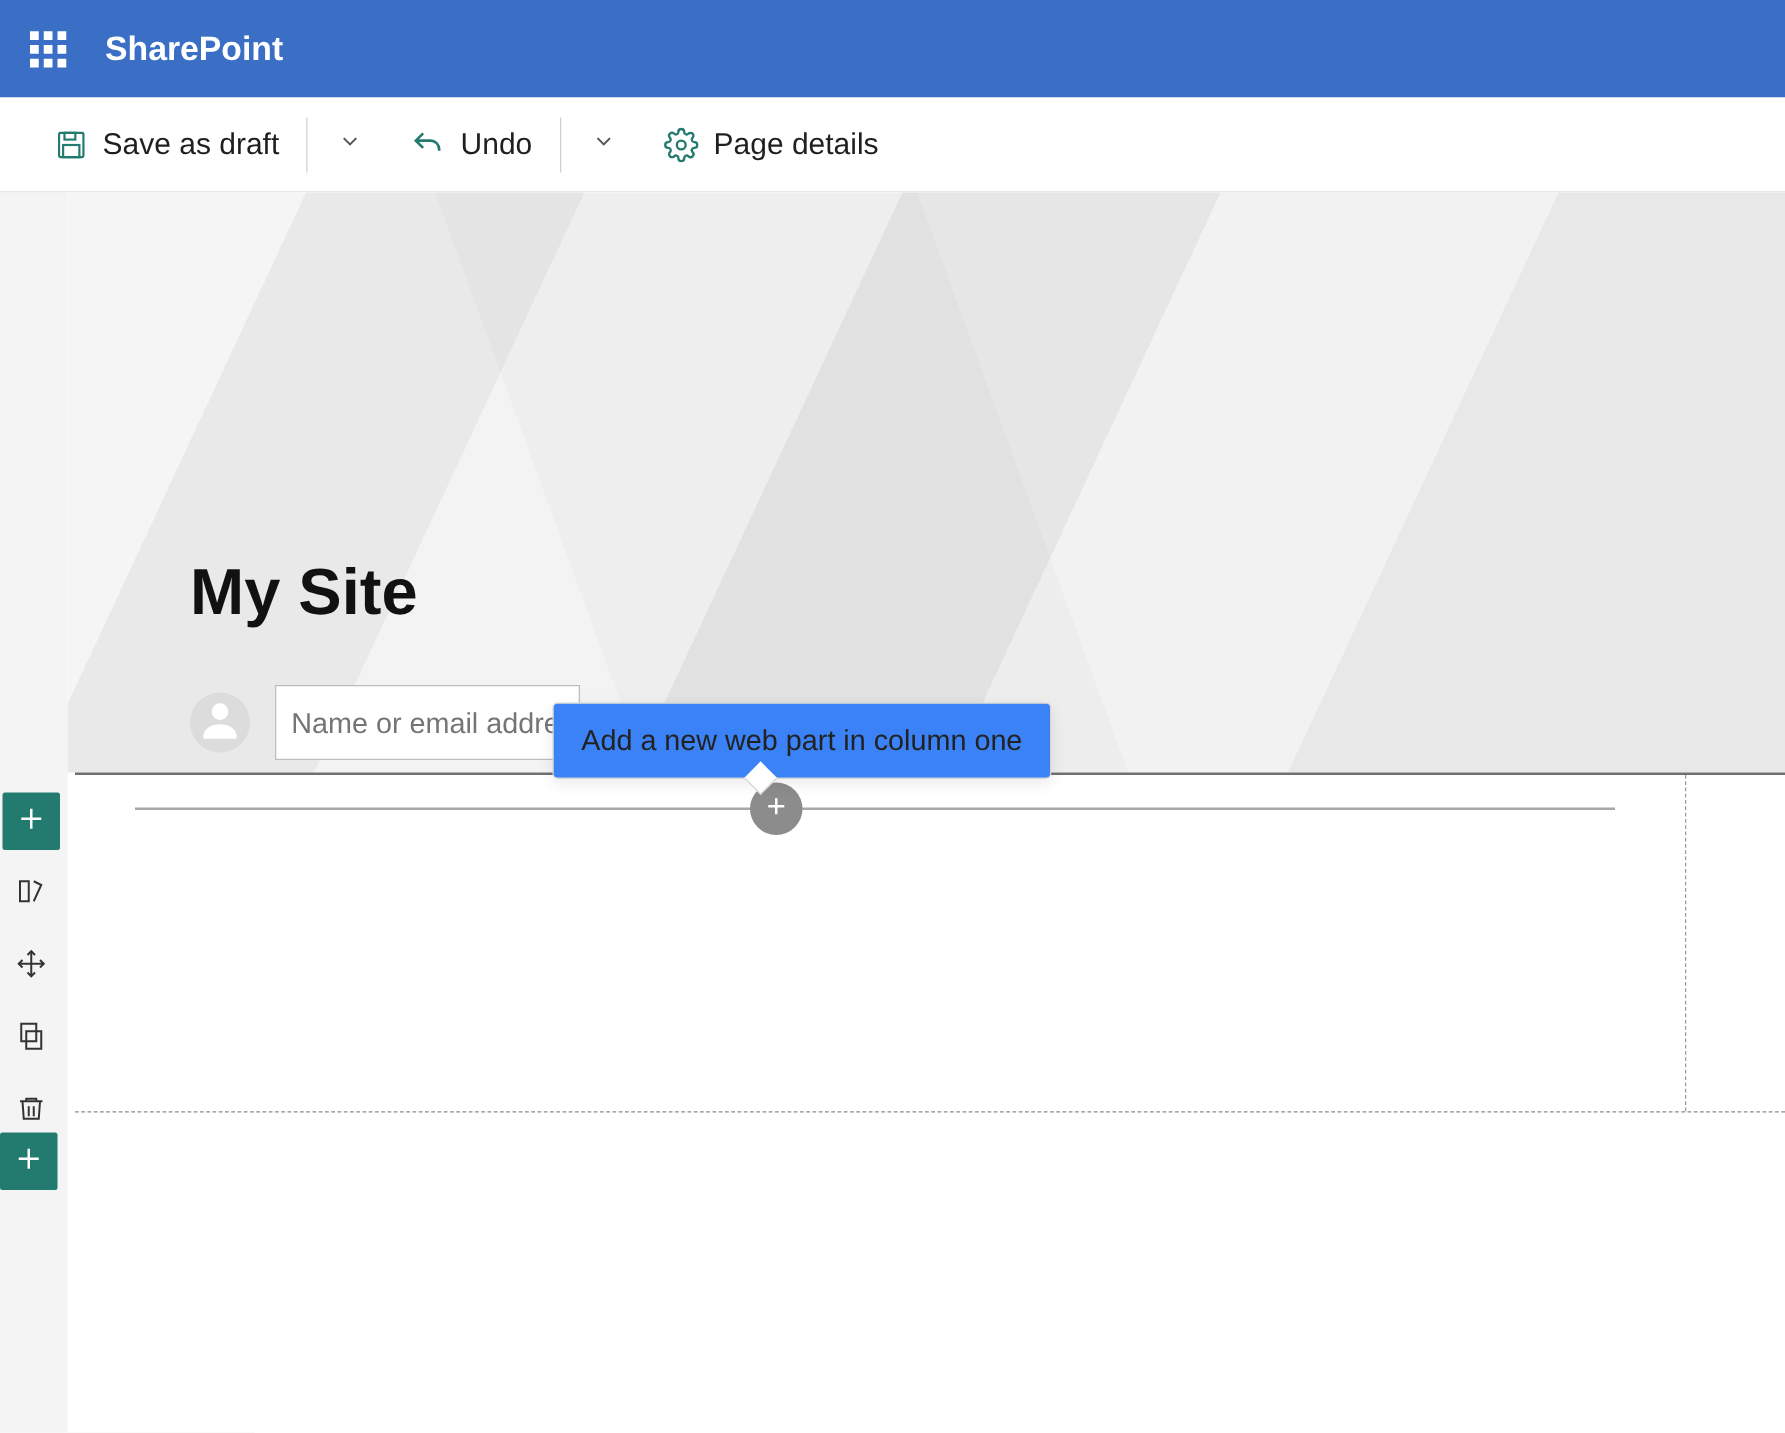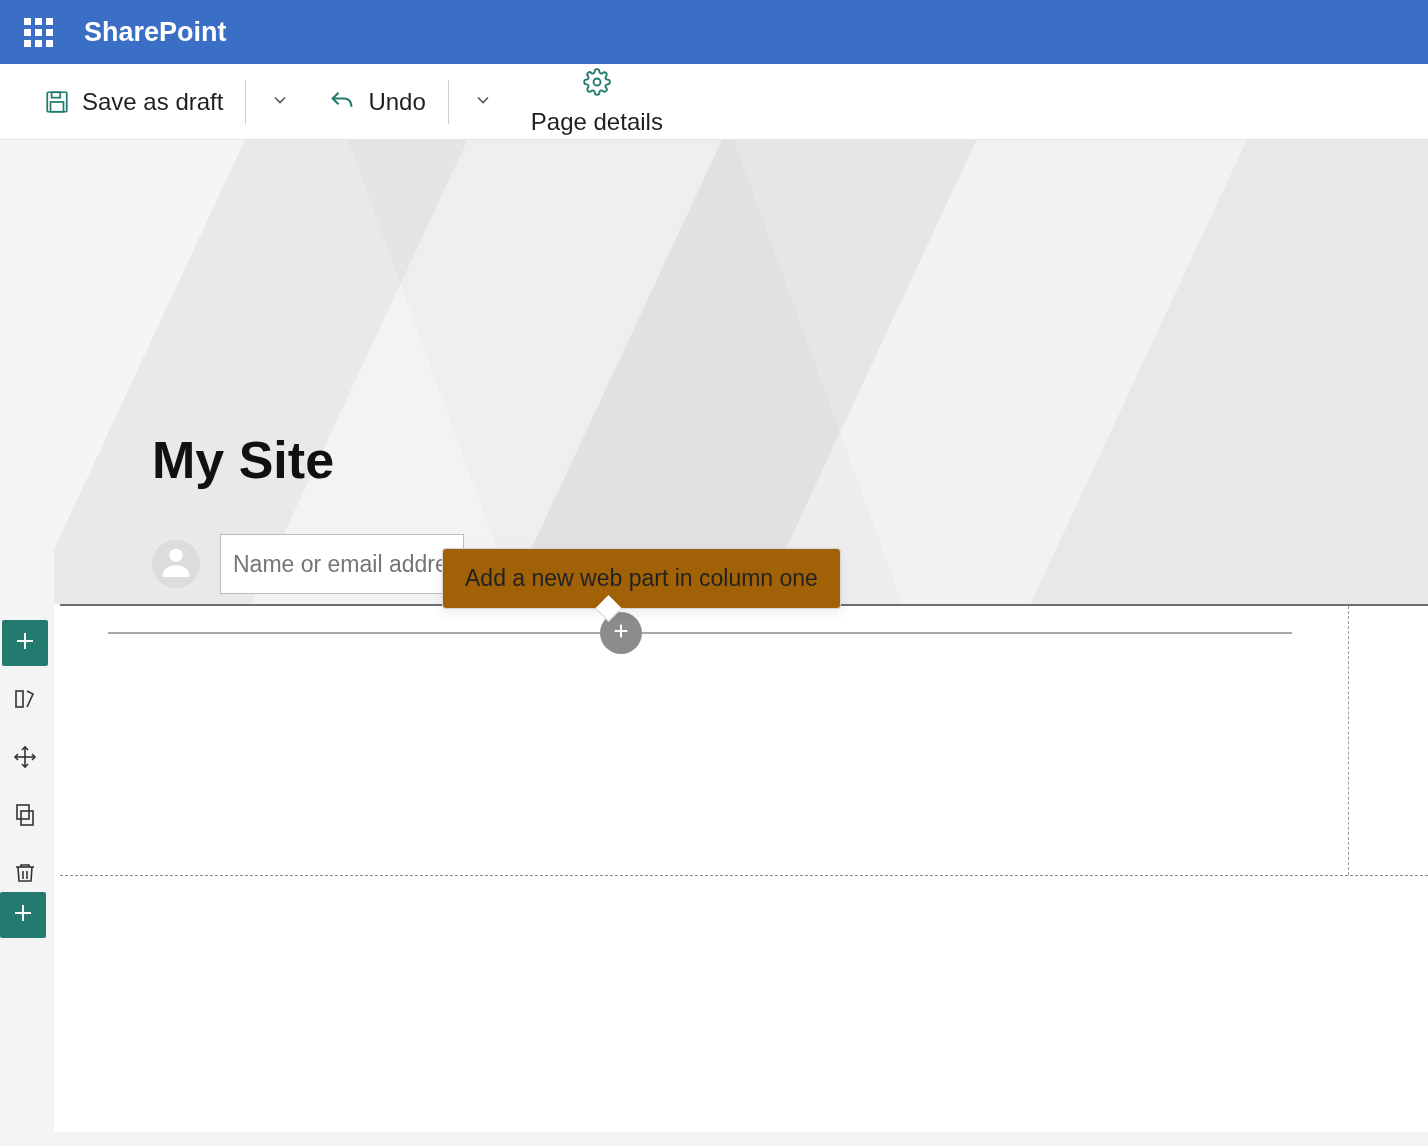--- a/index.html
+++ b/index.html
@@ -7,21 +7,21 @@
       font-family: "Segoe UI", -apple-system, BlinkMacSystemFont, sans-serif;
       background: #f4f4f4;
       width: 1428px;
       height: 1146px;
       overflow: hidden;
     }
 
     
     .suite-bar {
       background: #3b6fc5;
-      height: 64px;
+      height: 78px;
       display: flex;
       align-items: center;
       padding-left: 18px;
       gap: 26px;
     }
     .waffle {
       width: 40px; height: 40px;
       display: grid;
       grid-template-columns: repeat(3, 7px);
       grid-template-rows: repeat(3, 7px);
@@ -134,21 +134,21 @@
       padding: 0 12px;
       outline: none;
       color: #777;
     }
 
     
     .tooltip {
       position: absolute;
       left: 388px;
       top: 408px;
-      background: #a16207;
+      background: #3b82f6;
       border: 1px solid #d6d6d6;
       border-radius: 4px;
       box-shadow: 0 4px 12px rgba(0,0,0,0.08);
       padding: 16px 22px;
       font-size: 23px;
       color: #222;
       z-index: 20;
     }
     .tooltip::after {
       content: '';
@@ -290,21 +290,21 @@
   </div>
   <div class="divider"></div>
   <div class="chev">
     <span>
       <svg width="20" height="20" viewBox="0 0 24 24" fill="none" stroke="#555" stroke-width="2">
           <polyline points="6 9 12 15 18 9"></polyline>
         </svg>
     </span>
   </div>
 
-  <div class="cmd" style="margin-left:6px;flex-direction:column;">
+  <div class="cmd" style="margin-left:6px;">
     <span class="cmd-icon">
       <svg width="28" height="28" viewBox="0 0 24 24" fill="none" stroke="#237a6f" stroke-width="1.6">
         <circle cx="12" cy="12" r="3"></circle>
         <path d="M19.4 15a1.7 1.7 0 0 0 .34 1.87l.06.06a2 2 0 1 1-2.83 2.83l-.06-.06a1.7 1.7 0 0 0-1.87-.34 1.7 1.7 0 0 0-1 1.56V21a2 2 0 1 1-4 0v-.09a1.7 1.7 0 0 0-1-1.56 1.7 1.7 0 0 0-1.87.34l-.06.06a2 2 0 1 1-2.83-2.83l.06-.06a1.7 1.7 0 0 0 .34-1.87 1.7 1.7 0 0 0-1.56-1H3a2 2 0 1 1 0-4h.09a1.7 1.7 0 0 0 1.56-1 1.7 1.7 0 0 0-.34-1.87l-.06-.06a2 2 0 1 1 2.83-2.83l.06.06a1.7 1.7 0 0 0 1.87.34h0a1.7 1.7 0 0 0 1-1.56V3a2 2 0 1 1 4 0v.09a1.7 1.7 0 0 0 1 1.56h0a1.7 1.7 0 0 0 1.87-.34l.06-.06a2 2 0 1 1 2.83 2.83l-.06.06a1.7 1.7 0 0 0-.34 1.87V9a1.7 1.7 0 0 0 1.56 1H21a2 2 0 1 1 0 4h-.09a1.7 1.7 0 0 0-1.56 1z"></path>
       </svg>
     </span>
     <span>Page details</span>
   </div>
 </div>
 

